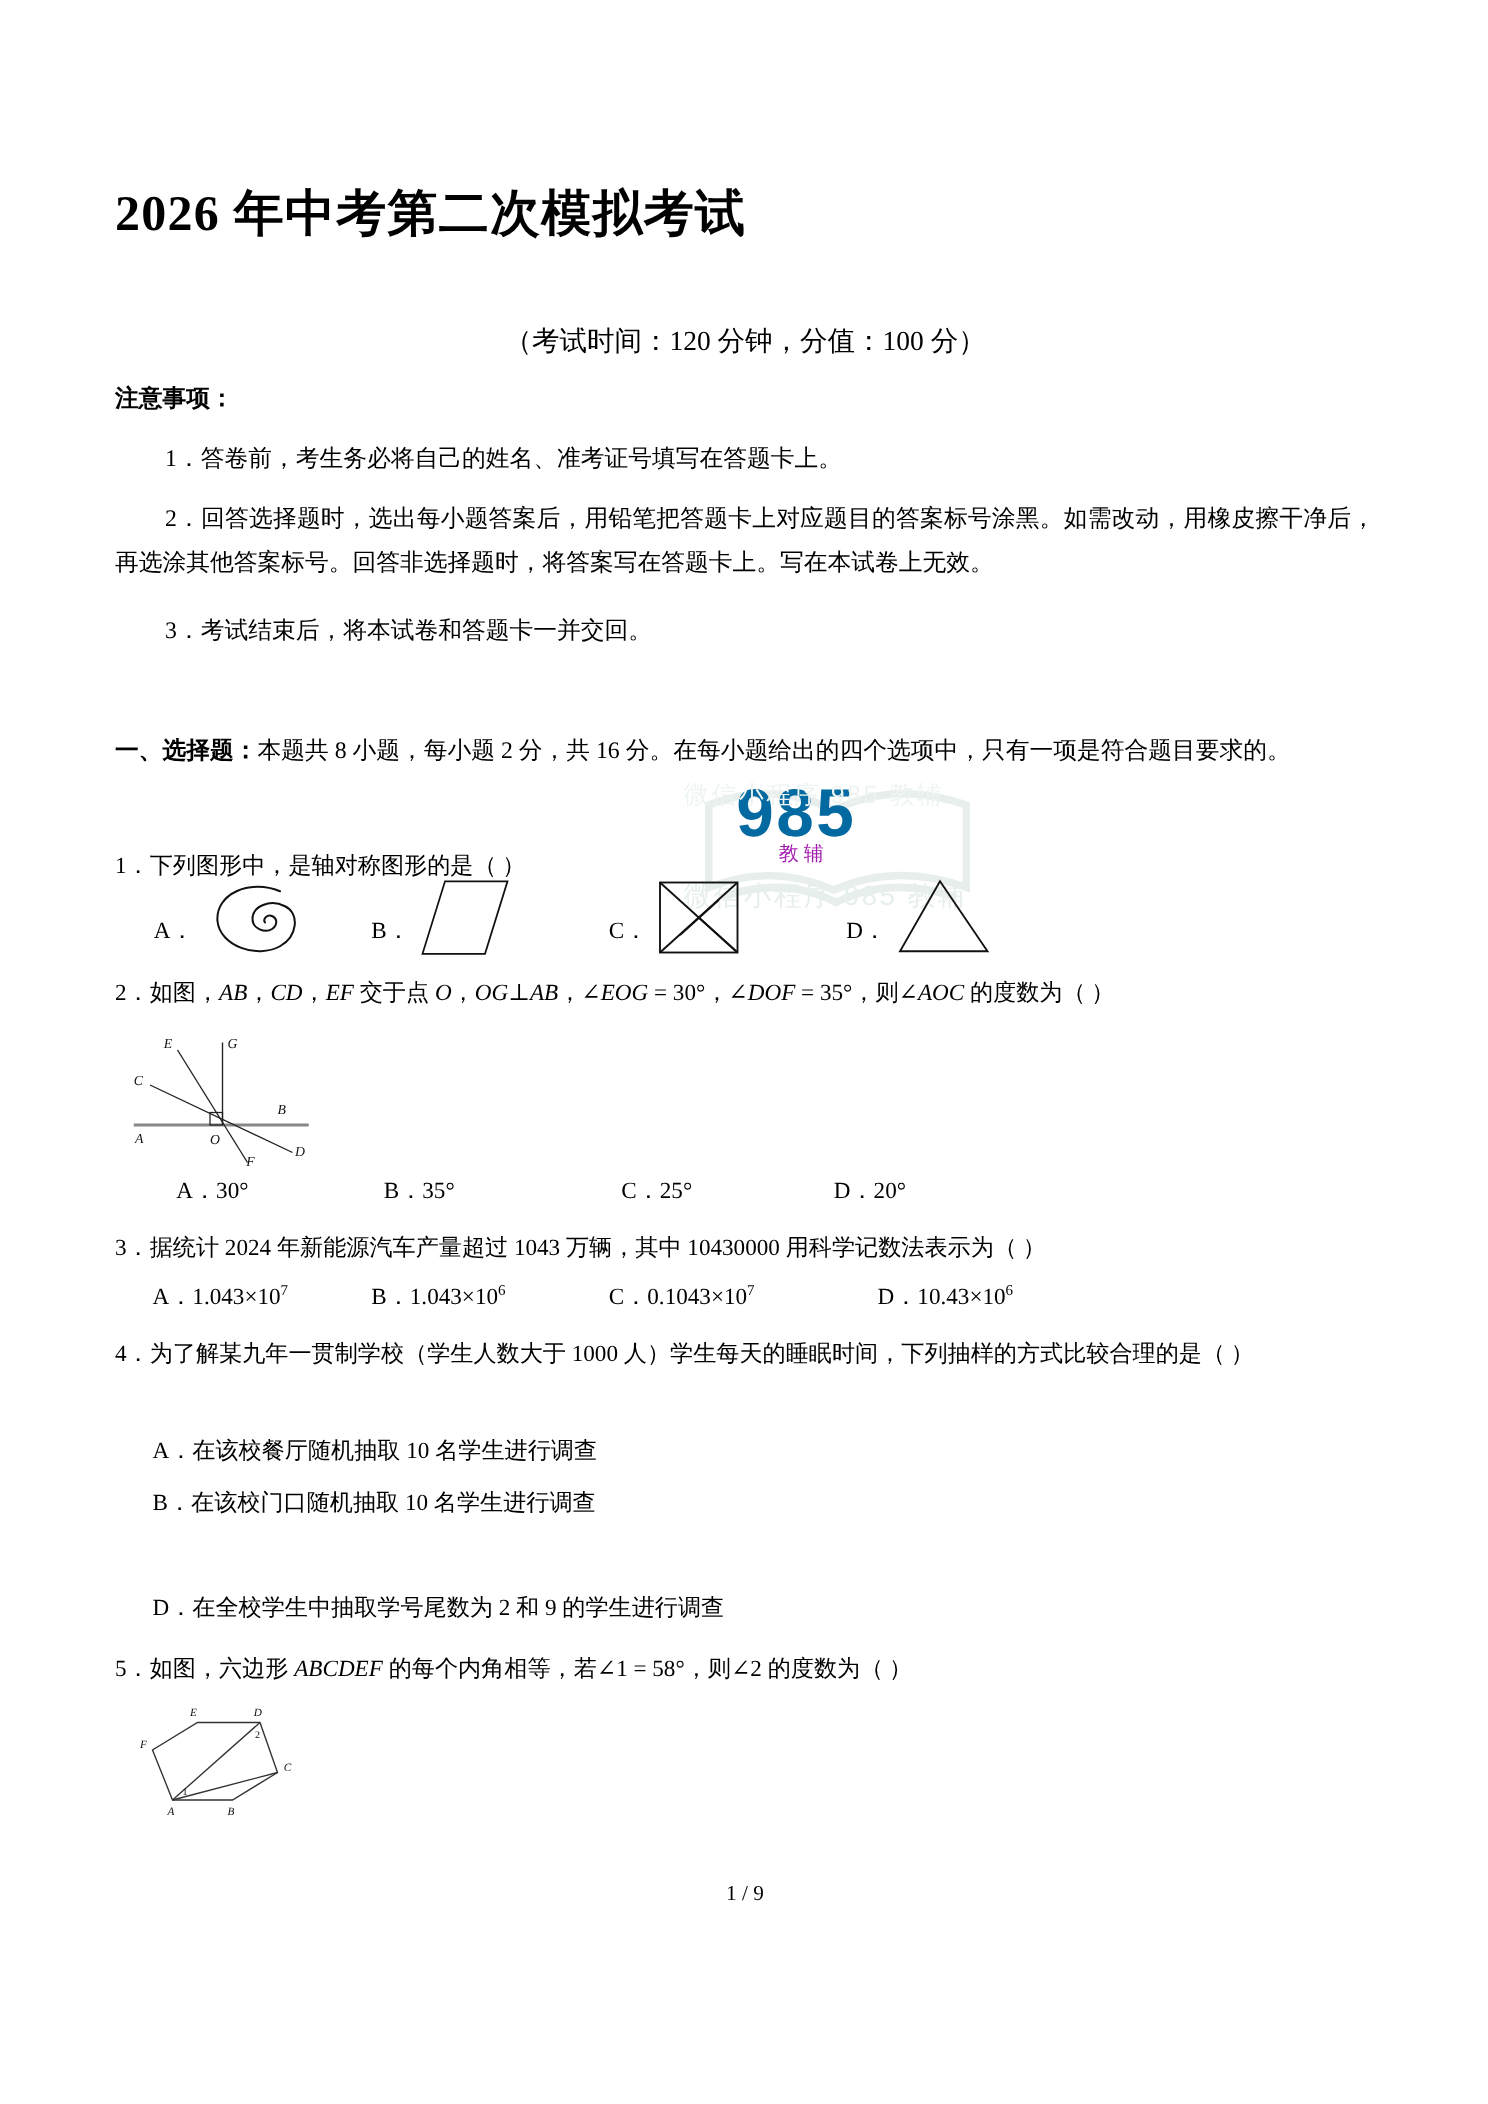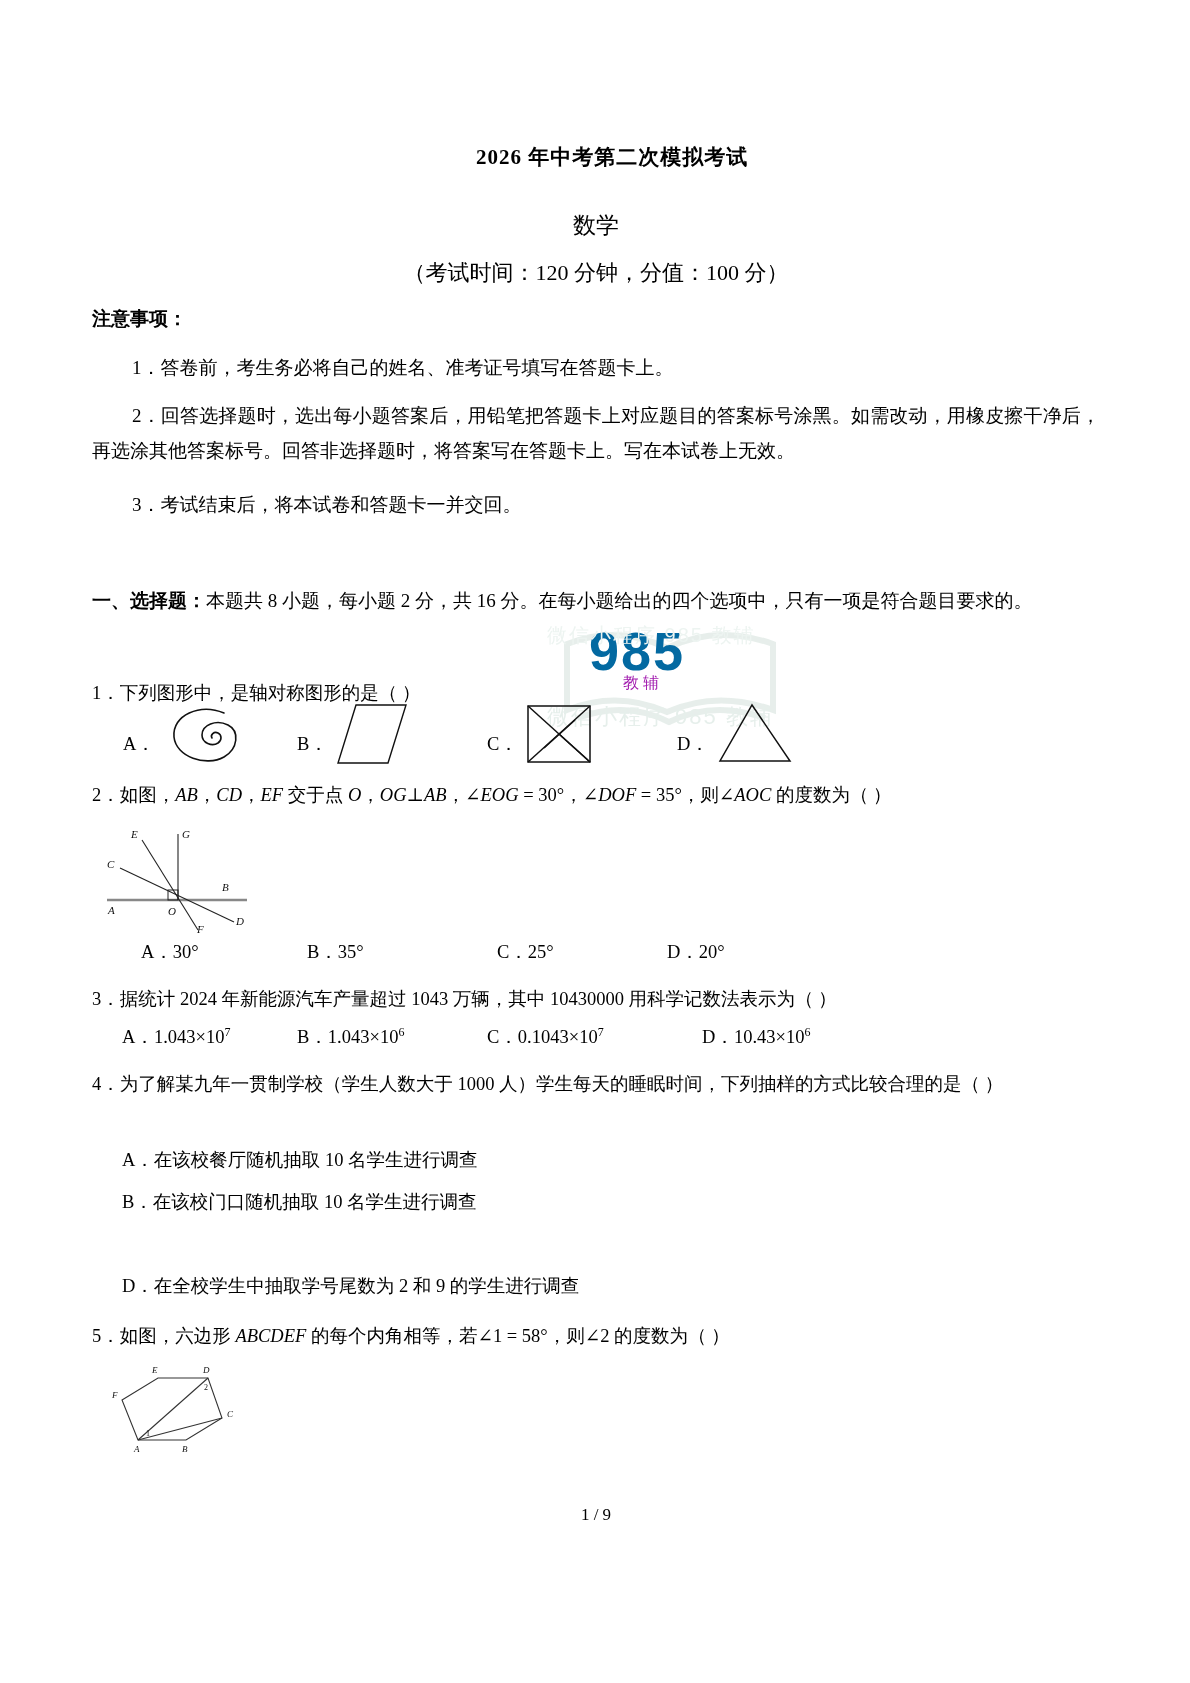--- a/index.html
+++ b/index.html
@@ -70,25 +70,24 @@
     top: 622px;
     font-size: 20px;
     letter-spacing: 2px;
     color: #edf4f1;
     white-space: nowrap;
   }
 
   
   .doc-title {
     position: absolute;
-    left: 16px;
+    left: 0;
     top: 143px;
     width: 1008px;
-    text-align: center;
-    font-size: 21px;
+    font-size: 40px;
     font-weight: bold;
     letter-spacing: 1px;
   }
   .doc-subject {
     position: absolute;
     left: 0;
     top: 210px;
     width: 1008px;
     text-align: center;
     font-size: 23px;
@@ -186,21 +185,20 @@
         <path d="M10 30 Q 60 10 110 34 Q 160 10 216 30 L 216 96 Q 160 76 110 98 Q 60 76 10 96 Z" fill="none" stroke="#e3ece8" stroke-width="6"></path>
         <path d="M20 104 Q 70 86 112 108 Q 156 86 208 104" fill="none" stroke="#e3ece8" stroke-width="6"></path>
       </svg>
     </div>
     <div class="wm wm-985">985</div>
     <div class="wm wm-jf">教辅</div>
     <div class="wm wm-line2">微信小程序 985 教辅</div>
     <div class="wm wm-line1">微信小程序 985 教辅</div>
 
     <div class="doc-title">2026 年中考第二次模拟考试</div>
-    <div class="doc-subject">数学</div>
     <div class="doc-meta">（考试时间：120 分钟，分值：100 分）</div>
 
     <div class="notice-title">注意事项：</div>
     <div class="notice-item n1">1．答卷前，考生务必将自己的姓名、准考证号填写在答题卡上。</div>
     <div class="notice-item n2">2．回答选择题时，选出每小题答案后，用铅笔把答题卡上对应题目的答案标号涂黑。如需改动，用橡皮擦干净后，再选涂其他答案标号。回答非选择题时，将答案写在答题卡上。写在本试卷上无效。</div>
     <div class="notice-item n3">3．考试结束后，将本试卷和答题卡一并交回。</div>
 
 
     <div class="sec-intro">
       <b>一、选择题：</b><span>本题共 8 小题，每小题 2 分，共 16 分。在每小题给出的四个选项中，只有一项是符合题目要求的。</span>

